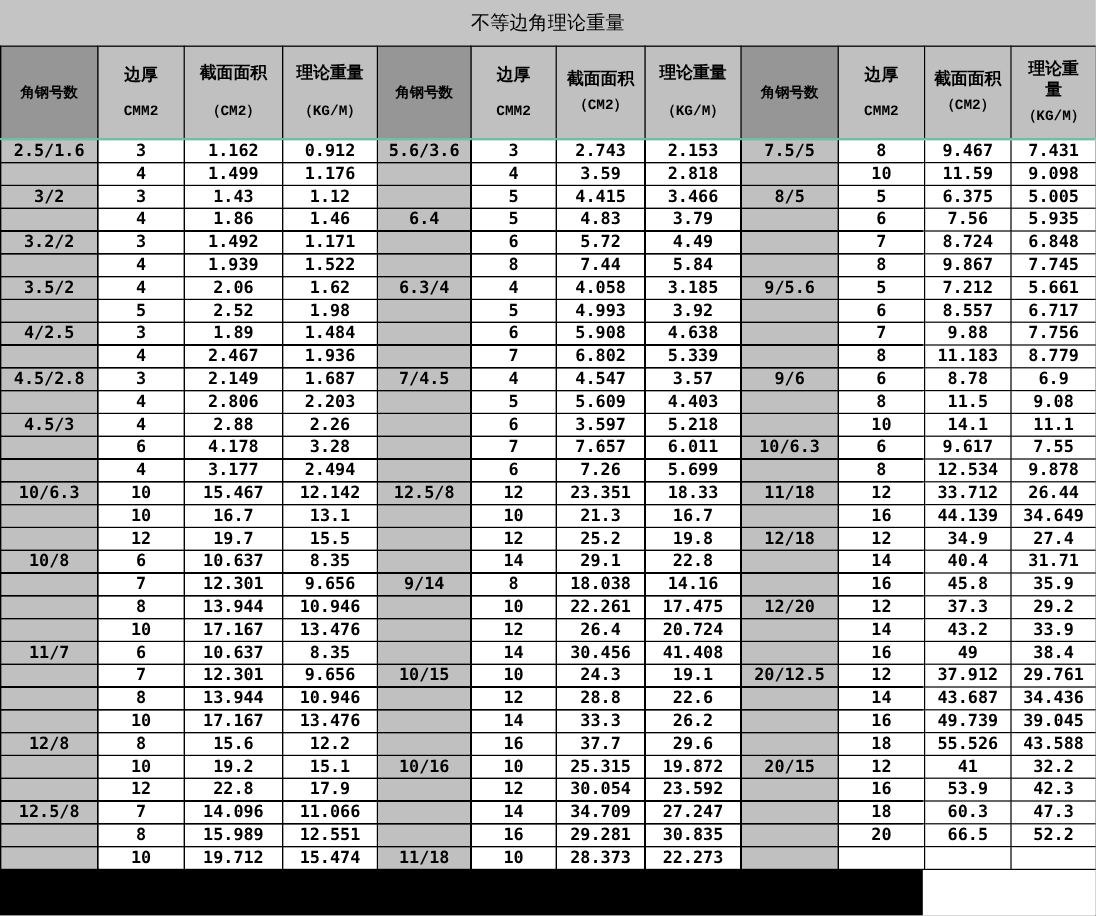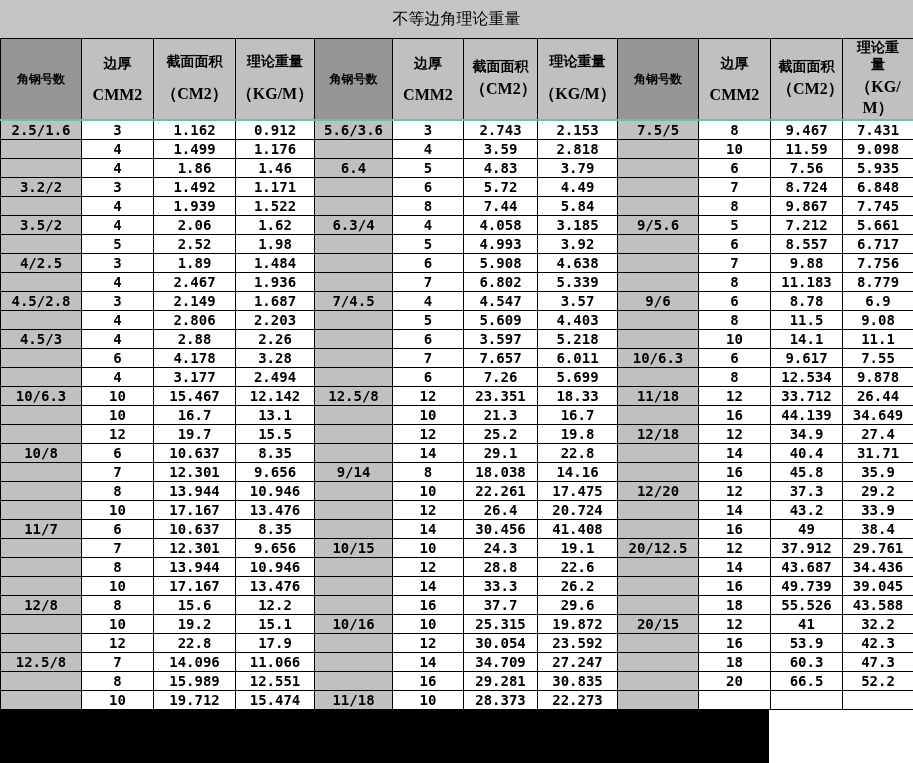--- a/index.html
+++ b/index.html
@@ -23,21 +23,21 @@
   table.grid col.c11 { width: 72px; } table.grid col.c12 { width: 71px; }
   thead th {
     height: 76px; padding: 0; vertical-align: middle;
     background: #c0c0c0; border: 1px solid #000;
     border-bottom: 2px solid #6fbfa4;
     font-weight: bold; color: #000; text-align: center;
     font-family: "DejaVu Sans", sans-serif;
   }
   thead th.model { background: #969696; font-size: 12px; }
   thead th .top { display: block; font-size: 14px; line-height: 17px; }
-  thead th .unit { display: block; font-size: 16px; margin-top: 14px; font-family: Liberation Serif, serif; font-weight: bold; }
+  thead th .unit { display: block; font-size: 12px; margin-top: 14px; font-family: Liberation Mono, monospace; font-weight: bold; }
   thead th.wrap .top { margin-top: 0; }
   thead th.wrap .unit { margin-top: 4px; }
   tbody td {
     height: 18px; padding: 0; border: 1px solid #000;
     text-align: center; font-size: 14px; font-weight: bold; color: #000;
     line-height: 18px; white-space: nowrap; overflow: hidden;
     font-family: "DejaVu Sans Mono", "Liberation Mono", monospace;
   }
   tbody td.model { background: #c0c0c0; }
   tbody td.val { background: #ffffff; }
@@ -131,20 +131,34 @@
           <td class="model"></td>
           <td class="val">4</td>
           <td class="val">3.59</td>
           <td class="val">2.818</td>
           <td class="model"></td>
           <td class="val">10</td>
           <td class="val">11.59</td>
           <td class="val">9.098</td>
         </tr>
         <tr>
+          <td class="model">3/2</td>
+          <td class="val">3</td>
+          <td class="val">1.43</td>
+          <td class="val">1.12</td>
+          <td class="model"></td>
+          <td class="val">5</td>
+          <td class="val">4.415</td>
+          <td class="val">3.466</td>
+          <td class="model">8/5</td>
+          <td class="val">5</td>
+          <td class="val">6.375</td>
+          <td class="val">5.005</td>
+        </tr>
+        <tr>
           <td class="model"></td>
           <td class="val">4</td>
           <td class="val">1.86</td>
           <td class="val">1.46</td>
           <td class="model">6.4</td>
           <td class="val">5</td>
           <td class="val">4.83</td>
           <td class="val">3.79</td>
           <td class="model"></td>
           <td class="val">6</td>

